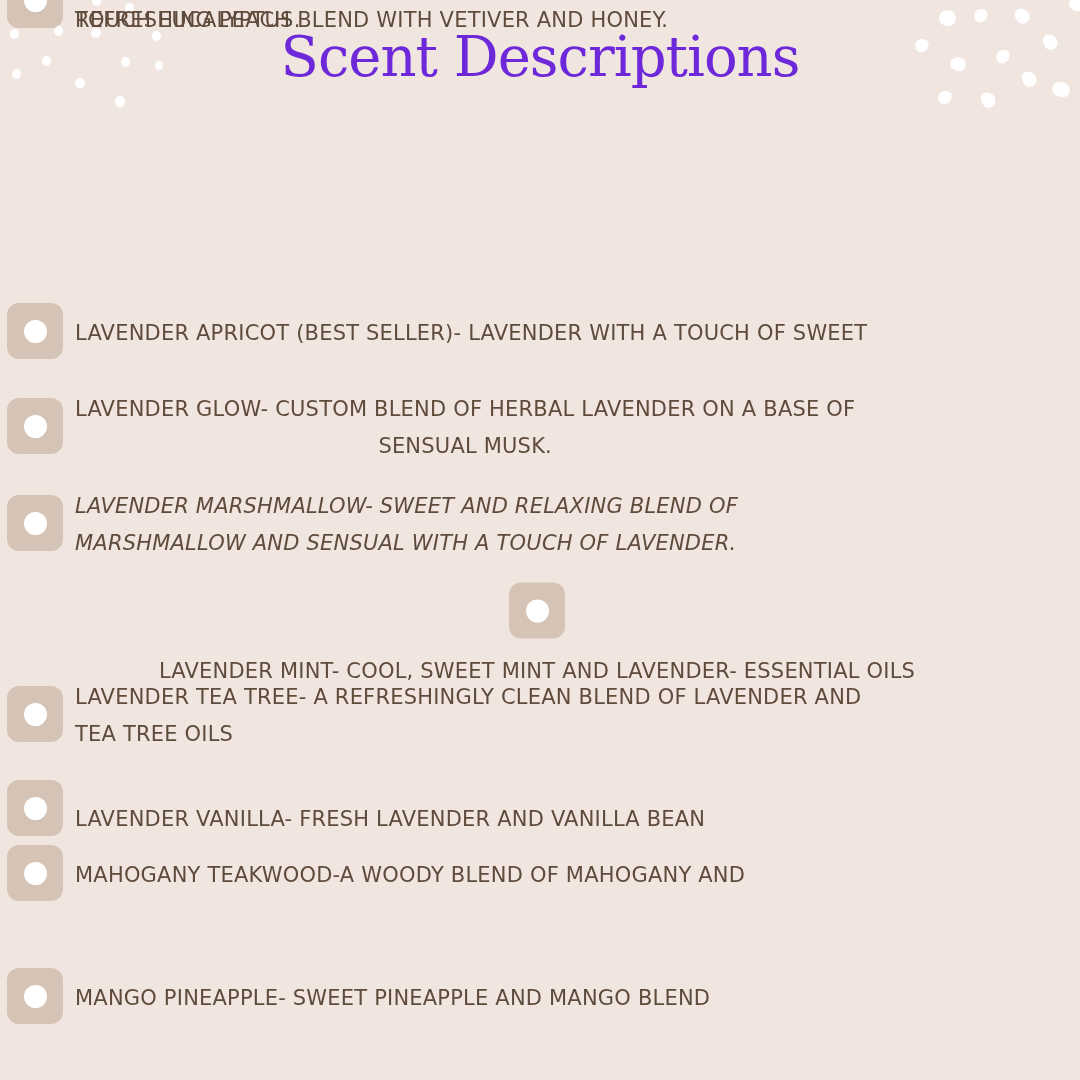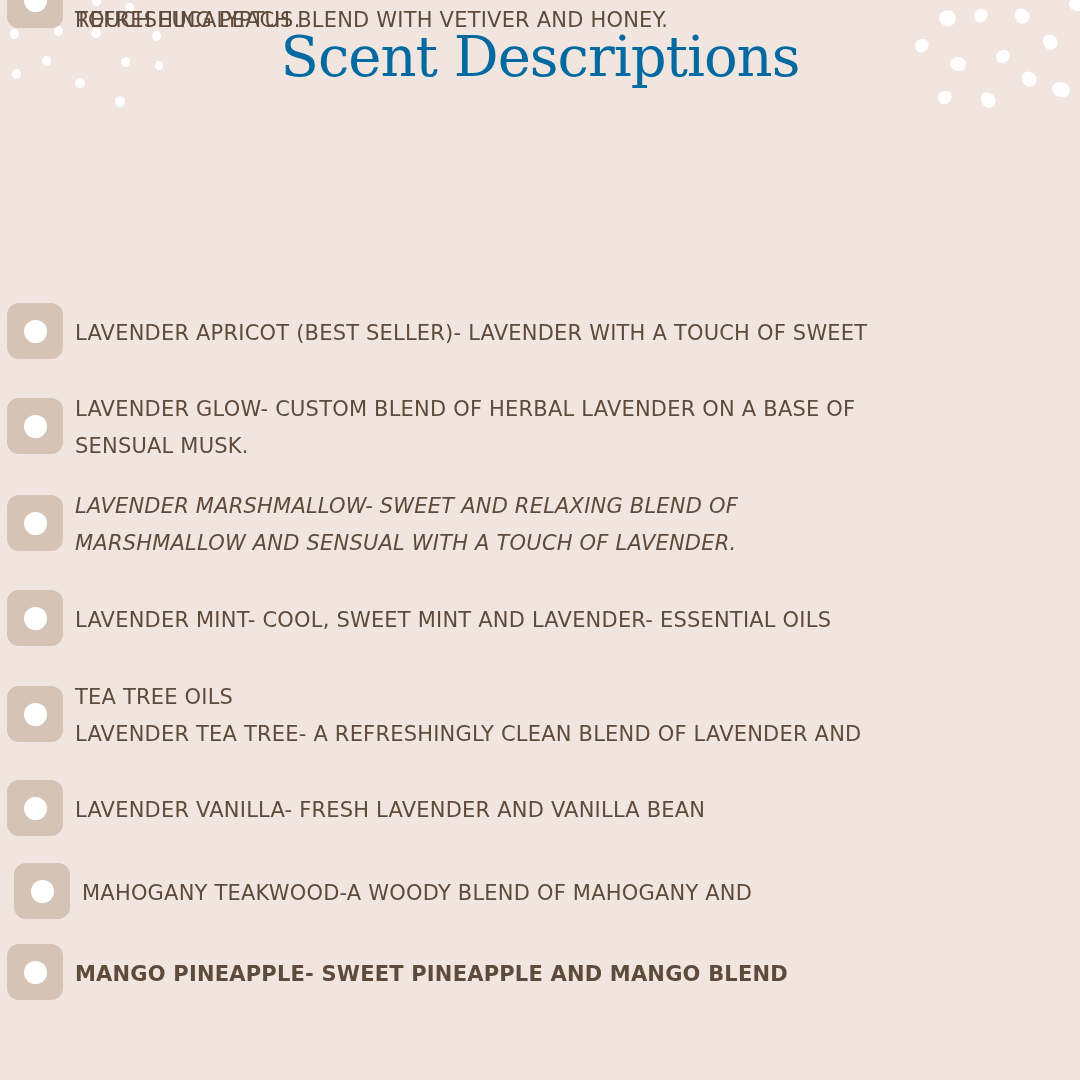--- a/index.html
+++ b/index.html
@@ -16,21 +16,21 @@
     position: absolute;
     top: 24px; left: 0;
     width: 1080px;
     margin: 0;
     text-align: center;
     font-family: "DejaVu Serif", serif;
     font-weight: 500;
     font-size: 56px;
     line-height: 66px;
     letter-spacing: -1px;
-    color: #0369a1;
+    color: #6d28d9;
   }
 
   
   .paint-dot {
     position: absolute;
     background: #ffffff;
     border-radius: 50%;
   }
   .blob {
     position: absolute;
@@ -47,27 +47,27 @@
     left: 7px;
     width: 1060px;
     display: flex;
     align-items: center;
     gap: 12px;
     transform: translateY(-50%);
   }
   .row:nth-of-type(1)  { top: 139px; }
   .row:nth-of-type(2)  { top: 233px; }
   .row:nth-of-type(3)  { top: 331px; text-align: center; }
-  .row:nth-of-type(4)  { top: 426px; }
+  .row:nth-of-type(4)  { top: 426px; text-align: center; }
   .row:nth-of-type(5)  { top: 523px; font-style: italic; }
-  .row:nth-of-type(6)  { top: 618px; }
+  .row:nth-of-type(6)  { top: 635px; flex-direction: column; }
   .row:nth-of-type(7)  { top: 714px; }
-  .row:nth-of-type(8)  { top: 808px; }
-  .row:nth-of-type(9)  { top: 891px; margin-left: 7px; }
-  .row:nth-of-type(10) { top: 972px; font-weight: bold; }
+  .row:nth-of-type(8)  { top: 808px; align-items: flex-end; }
+  .row:nth-of-type(9)  { top: 873px; }
+  .row:nth-of-type(10) { top: 996px; }
 
   .checkbox {
     flex: 0 0 auto;
     width: 56px; height: 56px;
     background: #d5c3b5;
     border-radius: 12px;
     display: flex;
     align-items: center;
     justify-content: center;
   }
@@ -161,22 +161,22 @@
     <span class="line">LAVENDER MINT- COOL, SWEET MINT AND LAVENDER- ESSENTIAL OILS</span>
 
   </div>
 </div>
 
 <div class="row">
   <div class="checkbox">
       <span class="dot"></span>
     </div>
   <div class="item-text">
+    <span class="line">LAVENDER TEA TREE- A REFRESHINGLY CLEAN BLEND OF LAVENDER AND</span>
     <span class="line">TEA TREE OILS</span>
-    <span class="line">LAVENDER TEA TREE- A REFRESHINGLY CLEAN BLEND OF LAVENDER AND</span>
   </div>
 </div>
 
 <div class="row">
   <div class="checkbox">
       <span class="dot"></span>
     </div>
   <div class="item-text">
     <span class="line">LAVENDER VANILLA- FRESH LAVENDER AND VANILLA BEAN</span>
 

